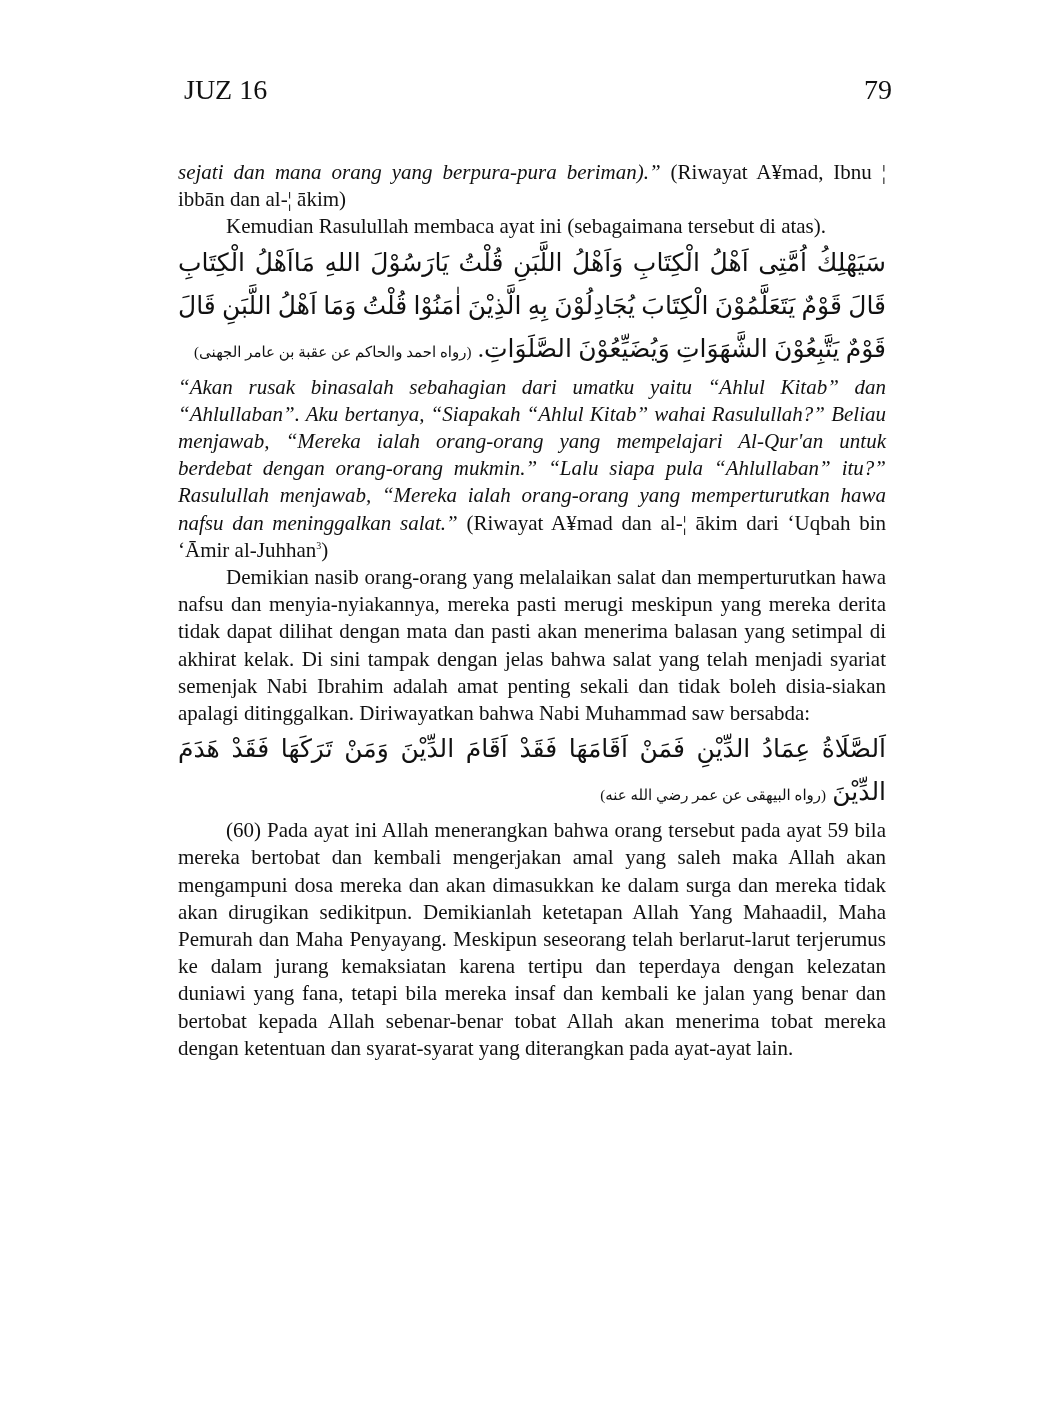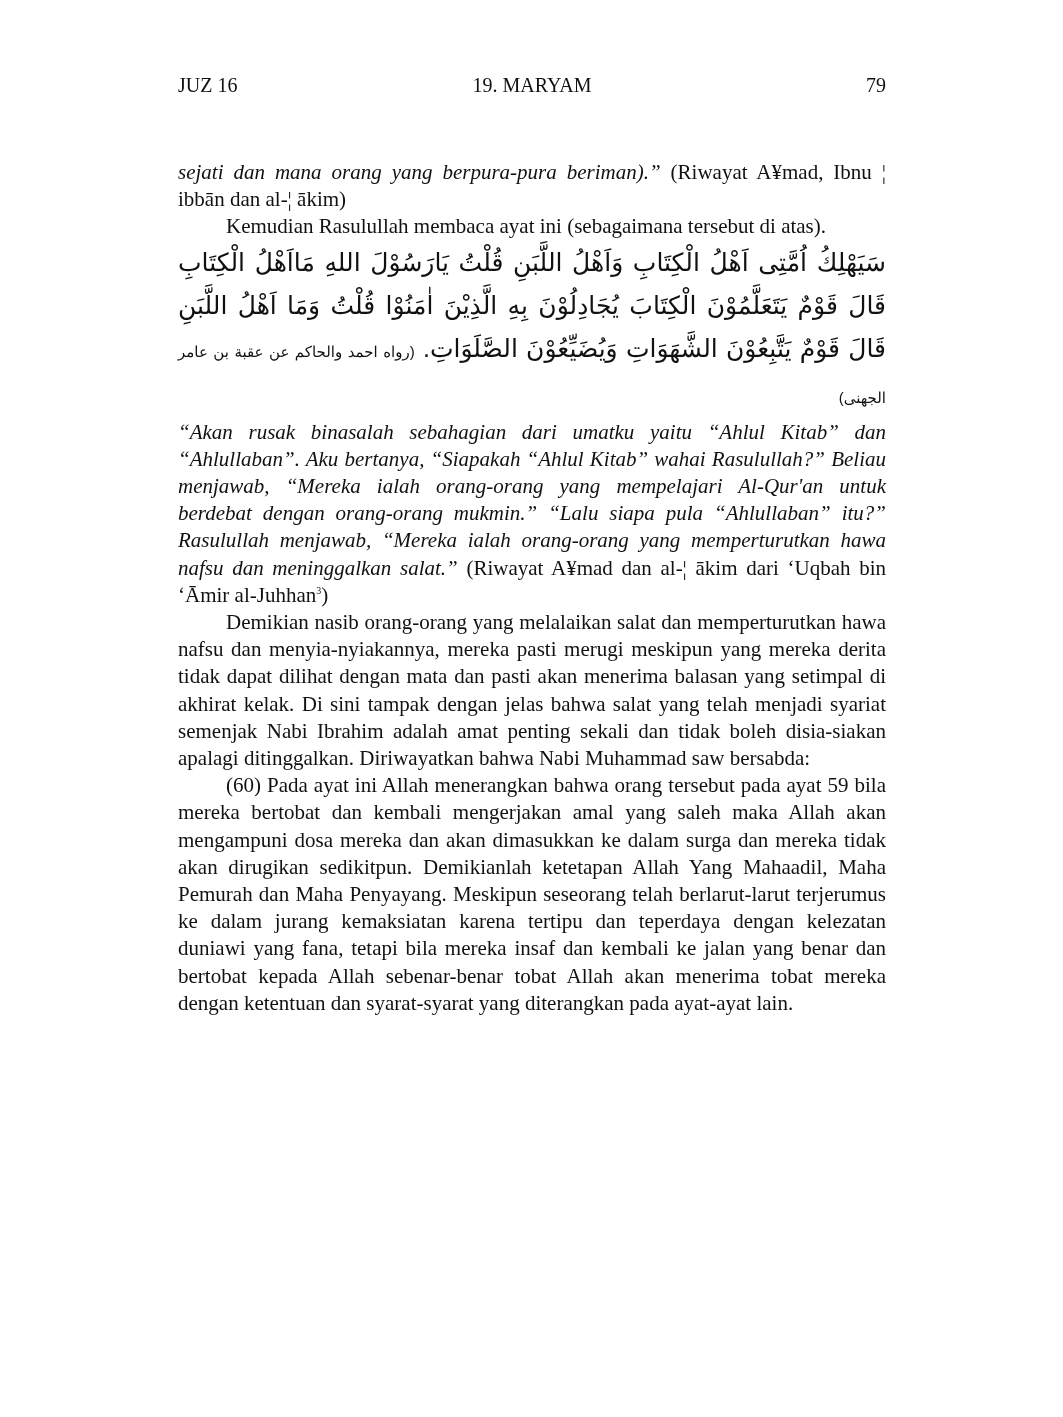--- a/index.html
+++ b/index.html
@@ -1,55 +1,58 @@
 <!DOCTYPE html>
 <html><head>
 <meta charset="utf-8">
 <style>
   html, body { margin: 0; padding: 0; background: #ffffff; }
   body { width: 1063px; height: 1417px; position: relative; overflow: hidden;
          font-family: "Liberation Serif", "DejaVu Serif", serif; color: #111; }
-  .header { position: absolute; top: 74px; left: 178px; width: 708px; height: 28px;
-            font-size: 20px; }
+  .header { position: absolute; top: 74px; left: 184px; width: 708px; height: 28px;
+            font-size: 28px; }
   .header .left { position: absolute; left: 0; top: 0; }
   .header .center { position: absolute; left: 0; right: 0; top: 0; text-align: center; }
   .header .right { position: absolute; right: 0; top: 0; margin-left: 41px; }
   .body { position: absolute; top: 159px; left: 178px; width: 708px;
           font-size: 21px; line-height: 27.2px; text-align: justify; }
   .body p { margin: 0; }
   .indent { text-indent: 48px; }
   .it { font-style: italic; margin-top: 45px; }
   .arabic { direction: rtl; text-align: justify; text-align-last: right;
-            font-family: Liberation Sans, sans-serif; font-size: 25px; line-height: 43px;
+            font-family: Liberation Serif, serif; font-size: 25px; line-height: 43px;
             margin: 3px 0 0 0; }
   .arabic .src { font-size: 15px; }
   sup { font-size: 10px; vertical-align: super; line-height: 0; }
 </style>
 </head>
 <body>
 
 <div class="header">
   <span class="left">JUZ 16</span>
-  <span class="center">19. MARYAM</span>
   <span class="right">79</span>
 </div>
 
 <div class="body">
   <p>
     <span class="it">sejati dan mana orang yang berpura-pura beriman).”</span><span> (Riwayat A¥mad, Ibnu ¦ ibbān dan al-¦ ākim)</span>
   </p>
   <p class="indent">Kemudian Rasulullah membaca ayat ini  (sebagaimana tersebut di atas).</p>
 
   <p class="arabic">
     <span>سَيَهْلِكُ اُمَّتِى اَهْلُ الْكِتَابِ وَاَهْلُ اللَّبَنِ قُلْتُ يَارَسُوْلَ اللهِ مَااَهْلُ الْكِتَابِ قَالَ قَوْمٌ يَتَعَلَّمُوْنَ الْكِتَابَ يُجَادِلُوْنَ بِهِ الَّذِيْنَ اٰمَنُوْا قُلْتُ وَمَا اَهْلُ اللَّبَنِ قَالَ قَوْمٌ يَتَّبِعُوْنَ الشَّهَوَاتِ وَيُضَيِّعُوْنَ الصَّلَوَاتِ.</span>
     <span class="src">(رواه احمد والحاكم عن عقبة بن عامر الجهنى)</span>
   </p>
 
   <p>
     <span class="it">“Akan rusak binasalah sebahagian dari umatku yaitu “Ahlul Kitab” dan “Ahlullaban”. Aku bertanya, “Siapakah “Ahlul Kitab” wahai Rasulullah?” Beliau menjawab, “Mereka ialah orang-orang yang mempelajari Al-Qur'an untuk berdebat dengan orang-orang mukmin.” “Lalu siapa pula “Ahlullaban” itu?” Rasulullah menjawab, “Mereka ialah orang-orang yang memperturutkan hawa nafsu dan meninggalkan salat.”</span><span> (Riwayat A¥mad dan al-¦ ākim dari ‘Uqbah bin ‘Āmir al-Juhhan</span><sup>3</sup><span>)</span>
   </p>
 
   <p class="indent">Demikian nasib orang-orang yang melalaikan salat dan memperturutkan hawa nafsu dan menyia-nyiakannya, mereka pasti merugi meskipun yang mereka derita tidak dapat dilihat dengan mata dan pasti akan menerima balasan yang setimpal di akhirat kelak. Di sini tampak dengan jelas bahwa salat yang telah menjadi syariat semenjak Nabi Ibrahim adalah amat penting sekali dan tidak boleh disia-siakan apalagi ditinggalkan. Diriwayatkan bahwa Nabi Muhammad saw bersabda:</p>
 
+  <p class="arabic">
+    <span>اَلصَّلَاةُ عِمَادُ الدِّيْنِ فَمَنْ اَقَامَهَا فَقَدْ اَقَامَ الدِّيْنَ وَمَنْ تَرَكَهَا فَقَدْ هَدَمَ الدِّيْنَ</span>
+    <span class="src">(رواه البيهقى عن عمر رضي الله عنه)</span>
+  </p>
 
 
   <p class="indent">(60) Pada ayat ini Allah menerangkan bahwa orang tersebut pada ayat 59 bila mereka bertobat dan kembali mengerjakan amal yang saleh maka Allah akan mengampuni dosa mereka dan akan dimasukkan ke dalam surga dan mereka tidak akan dirugikan sedikitpun. Demikianlah ketetapan Allah Yang Mahaadil, Maha Pemurah dan Maha Penyayang. Meskipun seseorang telah berlarut-larut terjerumus ke dalam jurang kemaksiatan karena tertipu dan teperdaya dengan kelezatan duniawi yang fana, tetapi bila mereka insaf dan kembali ke jalan yang benar dan bertobat kepada Allah sebenar-benar tobat Allah akan menerima tobat mereka dengan ketentuan dan syarat-syarat yang diterangkan pada ayat-ayat lain.</p>
 </div>
 
 </body></html>

